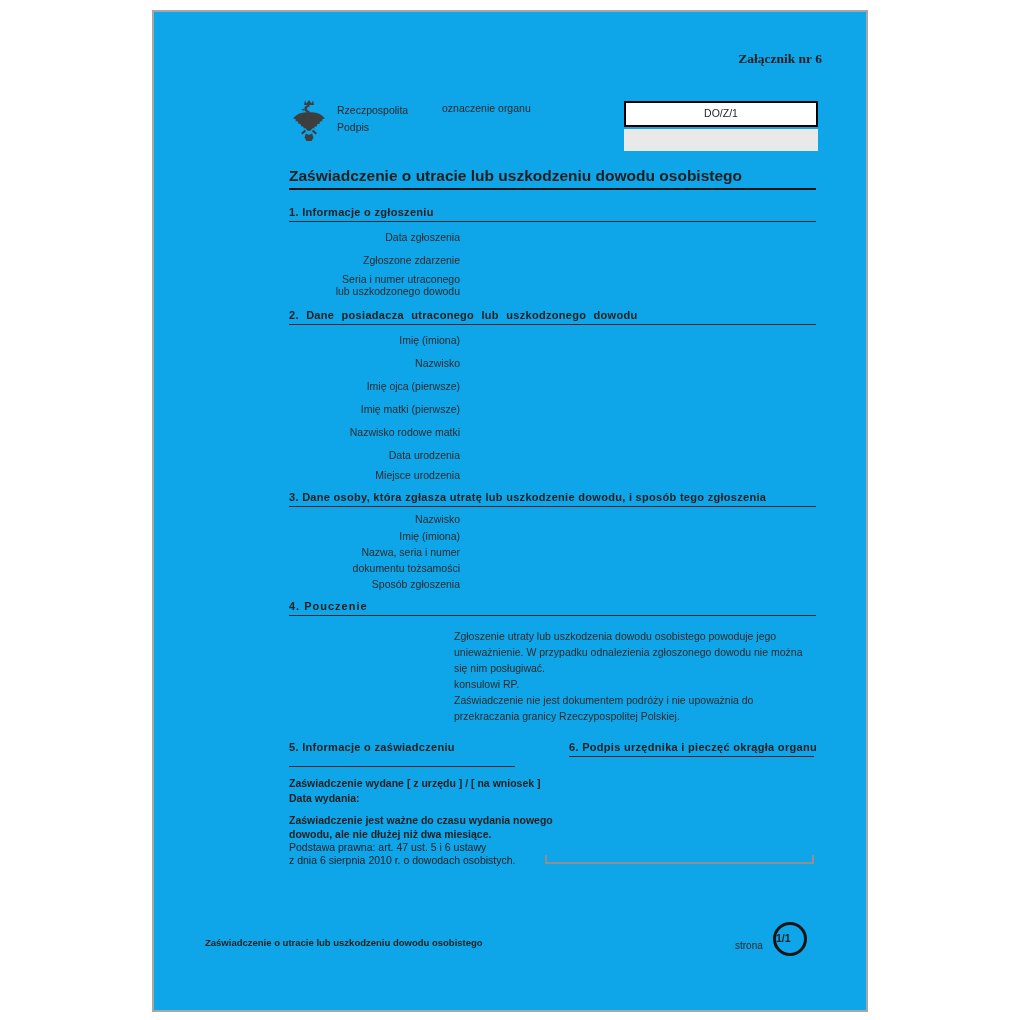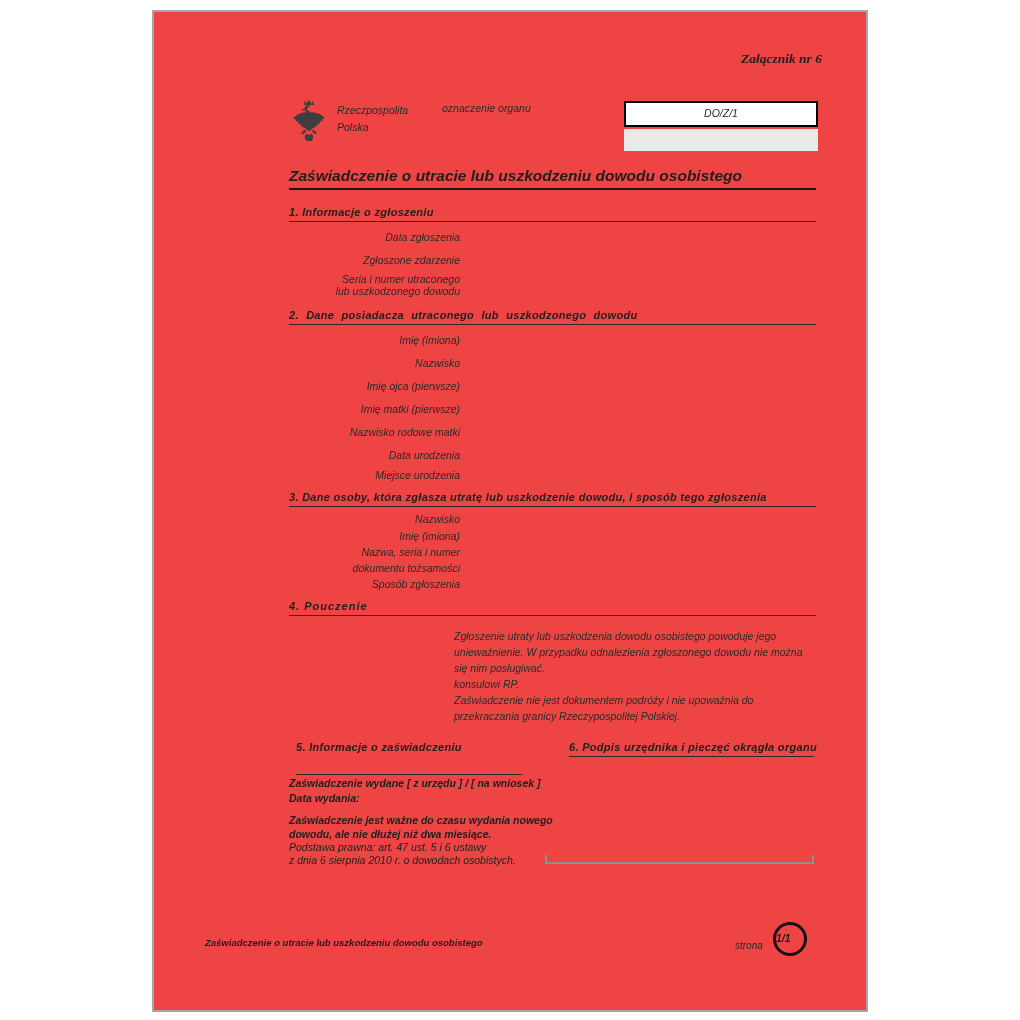--- a/index.html
+++ b/index.html
@@ -1,20 +1,20 @@
 <!DOCTYPE html>
 <html><head>
 <meta charset="utf-8">
 <style>
   * { margin:0; padding:0; box-sizing:border-box; }
   html,body { width:1020px; height:1020px; background:#ffffff; }
   body { position:relative; font-family:"Liberation Sans", sans-serif; color:#1f1f1f; }
 
   .page { position:absolute; left:152px; top:10px; width:716px; height:1002px;
-          background:#ef4444; border:2px solid #a6a6a6;font-style:italic; }
+          background:#0ea5e9; border:2px solid #a6a6a6; }
   .abs { position:absolute; }
 
   .attachment { top:39px; right:44px; font-family:"Liberation Serif", serif;
                 font-weight:bold; font-size:13.5px; }
 
   .eagle { left:138px; top:85px; width:34px; height:48px; }
   .state { left:183px; top:90px; font-size:10.5px; line-height:17px; color:#2b2b2b; }
   .organ { left:288px; top:90px; font-size:10.5px; color:#2b2b2b; }
 
   .codebox  { left:470px; top:89px; width:194px; height:26px; border:2px solid #000000;
@@ -24,21 +24,21 @@
   .title { left:135px; top:155px; width:527px; font-size:15.5px; font-weight:bold;
            padding-bottom:3px; border-bottom:2.5px solid #141414; white-space:nowrap; }
 
   .shead { position:absolute; font-weight:bold; font-size:11px; letter-spacing:0.3px;
            line-height:13px; padding-bottom:2px; border-bottom:1.5px solid #2a2a2a;
            white-space:nowrap; }
   .h1s { left:135px; top:194px; width:527px; }
   .h2s { left:135px; top:297px; width:527px; word-spacing:4px; }
   .h3s { left:135px; top:479px; width:527px; }
   .h4s { left:135px; top:588px; width:527px; letter-spacing:1px; }
-  .h5s { left:142px; top:729px; width:226px; padding-bottom:20px; }
+  .h5s { left:135px; top:729px; width:226px; padding-bottom:12px; }
   .h6s { left:415px; top:729px; width:245px; }
 
   .lbl { position:absolute; left:135px; width:171px; text-align:right;
          font-size:10.5px; line-height:12px; white-space:nowrap; color:#2b2b2b; }
   .t219{top:219px}.t242{top:242px}.t261{top:261px}.t273{top:273px}
   .t322{top:322px}.t345{top:345px}.t368{top:368px}.t391{top:391px}
   .t414{top:414px}.t437{top:437px}.t457{top:457px}
   .t501{top:501px}.t518{top:518px}.t534{top:534px}.t550{top:550px}.t566{top:566px}
 
   .pouczenie { left:300px; top:616px; font-size:10.5px; line-height:16px; color:#2b2b2b; }
@@ -76,21 +76,21 @@
         <path d="M34 30 c-5 0 -8 8 -8 16 c0 8 3 14 8 16 c5 -2 8 -8 8 -16 c0 -8 -3 -16 -8 -16 z"></path>
         <path d="M26 62 l-8 7 3 3 7 -6 z"></path>
         <path d="M42 62 l8 7 -3 3 -7 -6 z"></path>
         <path d="M28 70 l6 3 6 -3 3 8 -4 7 h-10 l-4 -7 z"></path>
       </g>
     </svg>
   </div>
 
   <div class="abs state">
     <div>Rzeczpospolita</div>
-    <div>Polska</div>
+    <div>Podpis</div>
   </div>
 
   <div class="abs organ">oznaczenie organu</div>
 
   <div class="abs codebox">
     <span>DO/Z/1</span>
   </div>
   <div class="abs codeshade"></div>
 
   <div class="abs title">Zaświadczenie o utracie lub uszkodzeniu dowodu osobistego</div>

